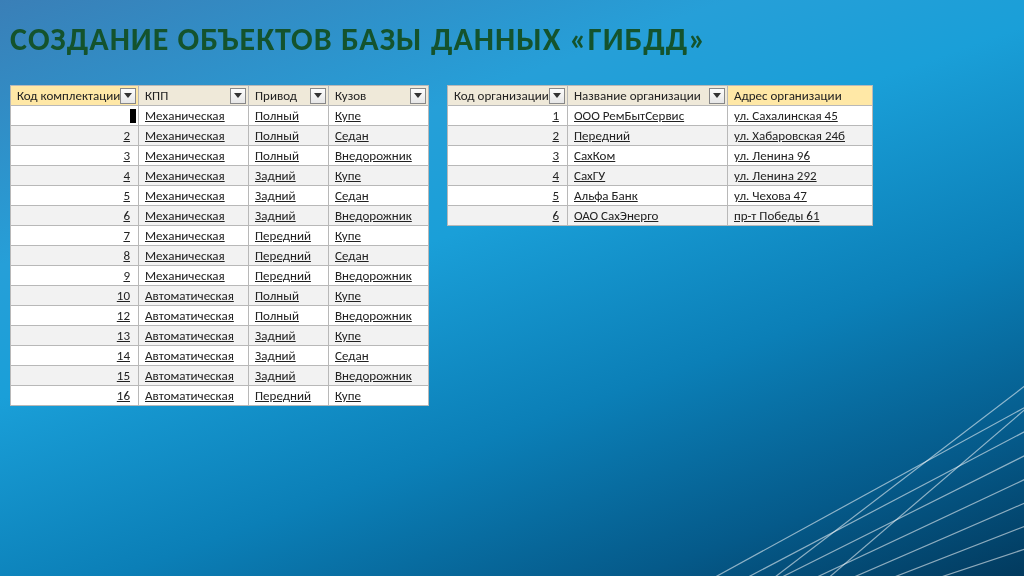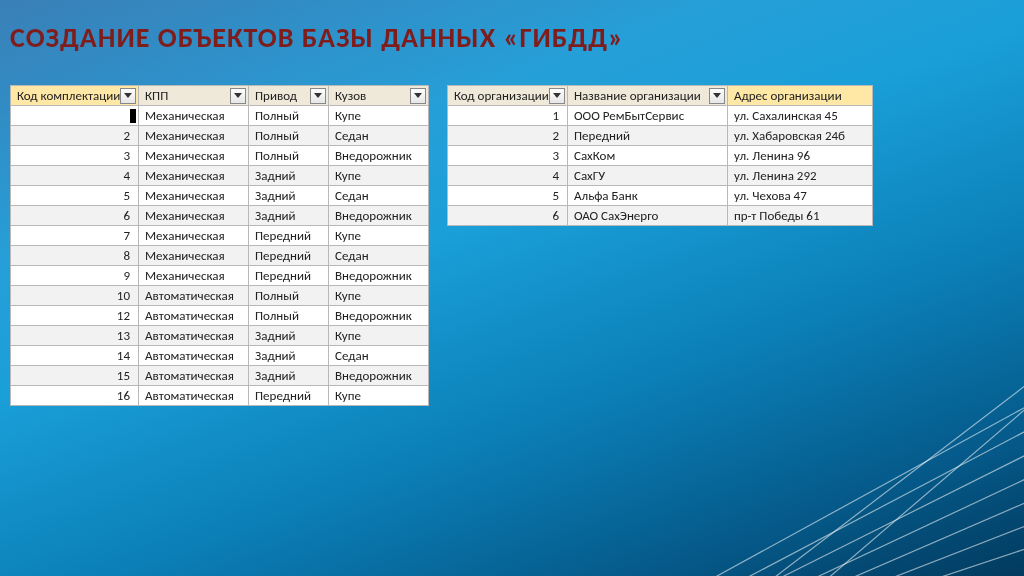--- a/index.html
+++ b/index.html
@@ -10,38 +10,39 @@
     font-family: "Calibri", "Arial", sans-serif;
     background: linear-gradient(160deg, #3a7fb7 0%, #269fd8 28%, #1a9fd8 42%, #0b7fb7 65%, #055a8a 85%, #023a5e 100%);
     overflow: hidden;
     position: relative;
   }
   .title {
     position: absolute;
     top: 20px;
     left: 10px;
     right: 10px;
-    color: #7f1d1d;
+    color: #14532d;
     font-weight: 700;
-    font-size: 28px;
+    font-size: 32px;
     letter-spacing: 1px;
   }
   .tables {
     position: absolute;
     top: 85px;
     left: 10px;
     display: flex;
     gap: 18px;
     align-items: flex-start;
   }
   table {
     border-collapse: collapse;
     background: #0f172a;
     font-size: 13px;
     color: #222;
+    text-decoration: underline;
   }
   th, td {
     border: 1px solid #b8b8b8;
     padding: 2px 6px;
     text-align: left;
     height: 20px;
     box-sizing: border-box;
     background: #fff;
     white-space: nowrap;
   }

